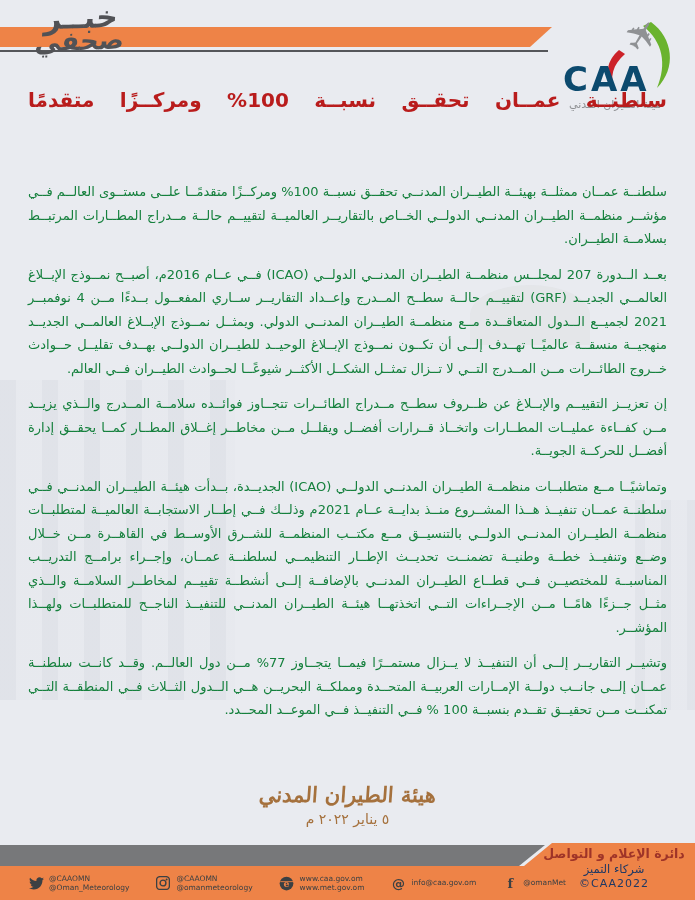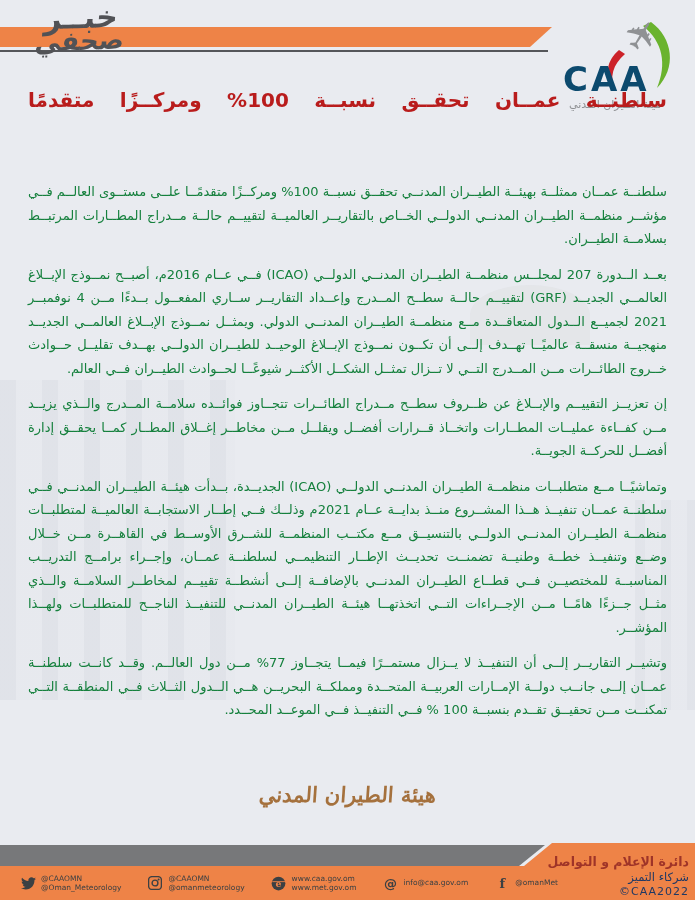--- a/index.html
+++ b/index.html
@@ -49,27 +49,27 @@
     transform:skewX(-4deg);display:inline-block;}
   .stamp .date{font-size:14px;margin-top:4px;letter-spacing:3px;}
 
   
   .footer{position:absolute;left:0;top:843px;width:695px;height:57px;}
   .footer-orange{position:absolute;left:0;top:0;width:695px;height:57px;background:#ee8347;
     clip-path:polygon(0 23px,524px 23px,552px 0,695px 0,695px 57px,0 57px);}
   .footer-gray{position:absolute;left:0;top:2px;width:545px;height:21px;background:#77787a;
     clip-path:polygon(0 0,100% 0,calc(100% - 26px) 100%,0 100%);}
   .social-row{position:absolute;left:0;top:23px;width:545px;height:34px;display:flex;
-    align-items:center;padding-left:20px;box-sizing:border-box;gap:26px;}
+    align-items:center;padding-left:28px;box-sizing:border-box;gap:26px;}
   .social-item{display:flex;align-items:center;gap:5px;color:#3c4043;}
   .social-icon{width:16px;height:16px;flex:0 0 auto;display:flex;align-items:center;justify-content:center;}
   .social-icon svg{display:block;}
   .social-glyph{font-size:13px;font-weight:bold;color:#3c4043;line-height:1;}
   .social-label{font-size:7.5px;line-height:1.25;white-space:nowrap;}
-  .dept{position:absolute;right:6px;top:11px;width:150px;text-align:right;direction:rtl;}
+  .dept{position:absolute;right:6px;top:3px;width:150px;text-align:center;direction:rtl;}
   .dept .d1{color:#9f3428;font-size:12.5px;font-weight:bold;line-height:1.25;}
   .dept .d2{color:#1f3864;font-size:11.5px;font-weight:normal;line-height:1.3;}
   .dept .d3{color:#1f3864;font-size:11px;font-weight:normal;direction:ltr;letter-spacing:1px;}
 </style>
 </head>
 <body>
 
 <div class="page">
 
   <div class="wm wm-left"></div>
@@ -100,20 +100,21 @@
   <div class="body-text">
     <p>سلطنــة عمــان ممثلــة بهيئــة الطيــران المدنــي تحقــق نسبــة 100% ومركــزًا متقدمًــا علــى مستــوى العالــم فــي مؤشــر منظمــة الطيــران المدنــي الدولــي الخــاص بالتقاريــر العالميــة لتقييــم حالــة مــدراج المطــارات المرتبــط بسلامــة الطيــران.</p>
     <p>بعــد الــدورة 207 لمجلــس منظمــة الطيــران المدنــي الدولــي (ICAO) فــي عــام 2016م، أصبــح نمــوذج الإبــلاغ العالمــي الجديــد (GRF) لتقييــم حالــة سطــح المــدرج وإعــداد التقاريــر ســاري المفعــول بــدءًا مــن 4 نوفمبــر 2021 لجميــع الــدول المتعاقــدة مــع منظمــة الطيــران المدنــي الدولي. ويمثــل نمــوذج الإبــلاغ العالمــي الجديــد منهجيــة منسقــة عالميًــا تهــدف إلــى أن تكــون نمــوذج الإبــلاغ الوحيــد للطيــران الدولــي بهــدف تقليــل حــوادث خــروج الطائــرات مــن المــدرج التــي لا تــزال تمثــل الشكــل الأكثــر شيوعًــا لحــوادث الطيــران فــي العالم.</p>
     <p>إن تعزيــز التقييــم والإبــلاغ عن ظــروف سطــح مــدراج الطائــرات تتجــاوز فوائــده سلامــة المــدرج والــذي يزيــد مــن كفــاءة عمليــات المطــارات واتخــاذ قــرارات أفضــل ويقلــل مــن مخاطــر إغــلاق المطــار كمــا يحقــق إدارة أفضــل للحركــة الجويــة.</p>
     <p>وتماشيًــا مــع متطلبــات منظمــة الطيــران المدنــي الدولــي (ICAO) الجديــدة، بــدأت هيئــة الطيــران المدنــي فــي سلطنــة عمــان تنفيــذ هــذا المشــروع منــذ بدايــة عــام 2021م وذلــك فــي إطــار الاستجابــة العالميــة لمتطلبــات منظمــة الطيــران المدنــي الدولــي بالتنسيــق مــع مكتــب المنظمــة للشــرق الأوســط في القاهــرة مــن خــلال وضــع وتنفيــذ خطــة وطنيــة تضمنــت تحديــث الإطــار التنظيمــي لسلطنــة عمــان، وإجــراء برامــج التدريــب المناسبــة للمختصيــن فــي قطــاع الطيــران المدنــي بالإضافــة إلــى أنشطــة تقييــم لمخاطــر السلامــة والــذي مثــل جــزءًا هامًــا مــن الإجــراءات التــي اتخذتهــا هيئــة الطيــران المدنــي للتنفيــذ الناجــح للمتطلبــات ولهــذا المؤشــر.</p>
     <p>وتشيــر التقاريــر إلــى أن التنفيــذ لا يــزال مستمــرًا فيمــا يتجــاوز 77% مــن دول العالــم. وقــد كانــت سلطنــة عمــان إلــى جانــب دولــة الإمــارات العربيــة المتحــدة ومملكــة البحريــن هــي الــدول الثــلاث فــي المنطقــة التــي تمكنــت مــن تحقيــق تقــدم بنسبــة 100 % فــي التنفيــذ فــي الموعــد المحــدد.</p>
   </div>
 
   <div class="stamp">
     <div class="org">هيئة الطيران المدني</div>
+    <div class="date">٥ يناير ٢٠٢٢ م</div>
   </div>
 
   <div class="footer">
     <div class="footer-orange"></div>
     <div class="footer-gray"></div>
 
     <div class="social-row">
 
       <div class="social-item">
         <span class="social-icon">

